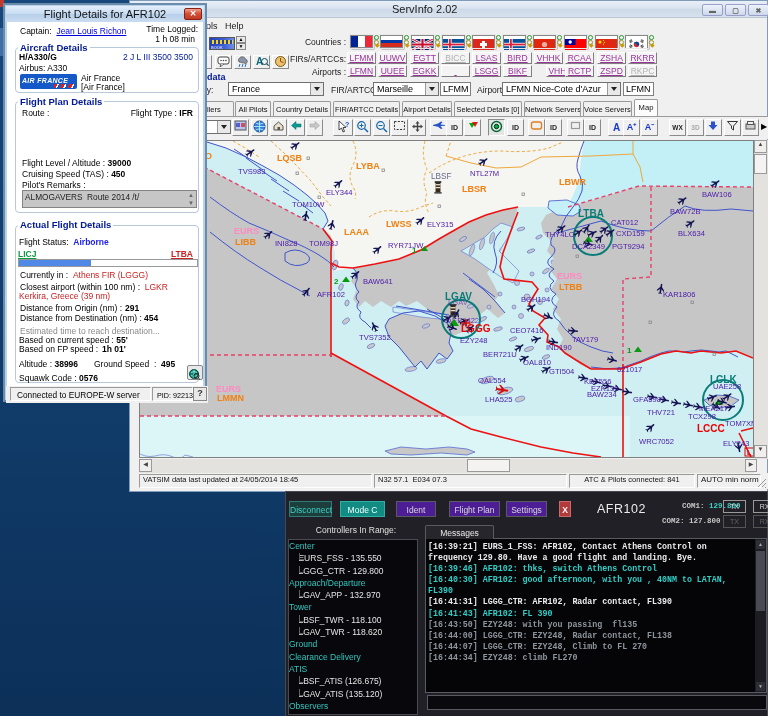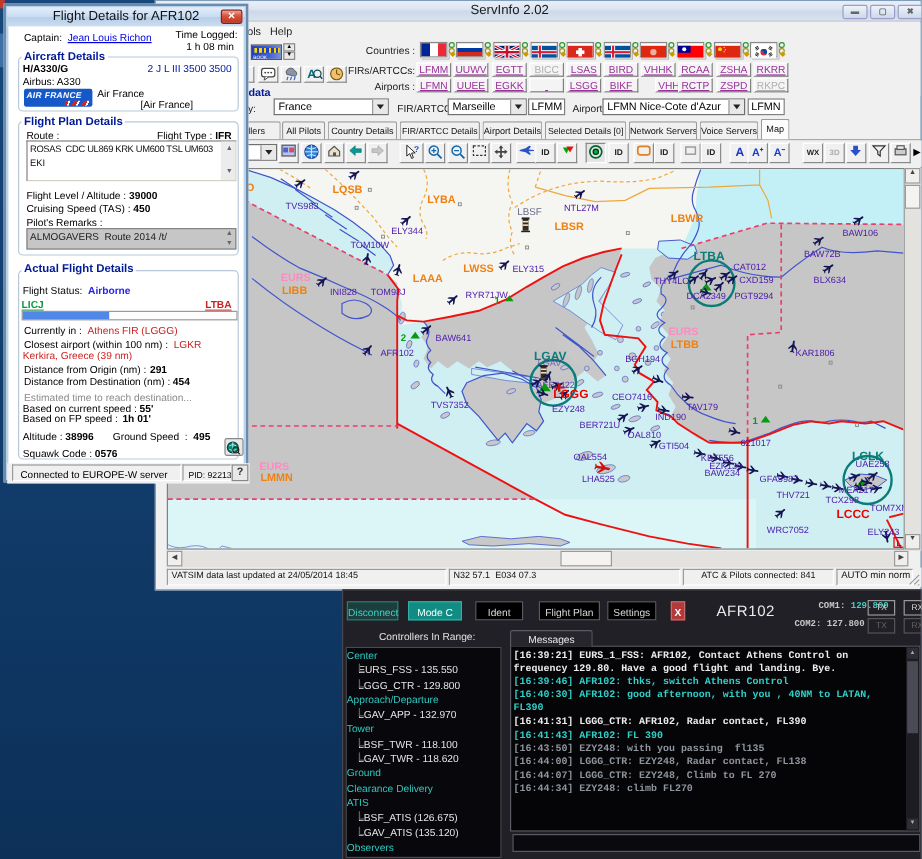--- a/index.html
+++ b/index.html
@@ -73,21 +73,21 @@
 .d { position:absolute; font-size:8.5px; color:#000; white-space:nowrap; }
 .grp { position:absolute; border:1px solid #b8c8d8; border-radius:4px; }
 .gt { position:absolute; font-size:9.5px; font-weight:bold; color:#001996; background:#fff; padding:0 2px; white-space:nowrap; }
 .navy { color:#001996; }
 .red2 { color:#cc2222; }
 .gray2 { color:#8a8a8a; }
 
 
 #client { position:absolute; left:285px; top:491px; width:483px; height:225px;
   background:#202026; border:1px solid #47474f; border-bottom:none; z-index:20; }
-.cbtn { position:absolute; top:9px; height:16px; background:#000000; border:1px solid #5a5a62;
+.cbtn { position:absolute; top:9px; height:16px; background:#4c1d95; border:1px solid #5a5a62;
   color:#d8d8d8; font-size:8.5px; text-align:center; padding-top:3px; }
 #cl-list { position:absolute; left:2px; top:47px; width:130px; height:176px;
   background:#08080c; border:1px solid #4a4a52; font-size:8.5px; color:#e4e4e4; line-height:12.3px; white-space:pre; overflow:hidden; }
 #cl-list .h { color:#2fc8c0; }
 #msgpane { position:absolute; left:139px; top:46px; width:342px; height:155px; border:1px solid #5a5a62; background:#050508; }
 #msgs { position:absolute; left:2px; top:2px; width:326px; height:149px; overflow:hidden;
   font-family:"Liberation Mono", monospace; font-size:8.3px; font-weight:bold; line-height:11.1px;
   color:#ececec; white-space:pre-wrap; }
 #msgs .t { color:#2fd0c8; } #msgs .g { color:#8f959d; }
 #msgsb { position:absolute; right:0; top:0; width:11px; height:153px; background:#1c1c22; }
@@ -699,32 +699,25 @@
   <div class="grp" style="left:10px;top:42px;width:184px;height:46px;"></div>
   <div class="gt" style="left:13px;top:37px;">Aircraft Details</div>
   <div class="d" style="left:14px;top:47px;font-weight:bold;">H/A330/G</div>
   <div class="d navy" style="right:12px;top:47px;">2 J L III 3500 3500</div>
   <div class="d" style="left:14px;top:58px;">Airbus: A330</div>
   <div class="abs" style="left:15px;top:69px;width:57px;height:15px;background:#1559c8;border-radius:2px;">
     <span style="position:absolute;left:2px;top:3px;font-size:7px;font-weight:bold;color:#fff;font-style:italic;letter-spacing:0.3px;">AIR FRANCE</span>
     <span style="position:absolute;right:1px;bottom:1px;width:22px;height:4px;background:repeating-linear-gradient(115deg,#e02020 0 3px,#fff 3px 4.5px,#1559c8 4.5px 7px);"></span>
   </div>
   <div class="d" style="left:76px;top:68px;">Air France</div>
-  <div class="d" style="left:76px;top:77px;margin-left:36px;">[Air France]</div>
+  <div class="d" style="left:76px;top:77px;">[Air France]</div>
   <div class="grp" style="left:10px;top:96px;width:184px;height:112px;"></div>
   <div class="gt" style="left:13px;top:91px;">Flight Plan Details</div>
   <div class="d" style="left:17px;top:103px;">Route :</div>
   <div class="d" style="right:12px;top:103px;">Flight Type : <b>IFR</b></div>
-  <div class="abs" style="left:17px;top:112px;width:175px;height:34px;background:#fff;border:1px solid #848484;border-right-color:#d4d0c8;border-bottom-color:#d4d0c8;font-size:7.8px;padding:1px 5px 1px 2px;line-height:11px;color:#111;">
-      <span style="white-space:nowrap;display:block;letter-spacing:-0.28px;">ROSAS&nbsp; CDC UL869 KRK UM600 TSL UM603</span>
-      <span style="display:block;">EKI</span>
-    <span class="abs" style="right:0;top:0;width:12px;height:32px;background:#ececec;"></span>
-    <span class="abs" style="right:2px;top:1px;font-size:6px;color:#666;">▲</span>
-    <span class="abs" style="right:2px;bottom:1px;font-size:6px;color:#666;">▼</span>
-  </div>
   <div class="d" style="left:17px;top:153px;">Flight Level / Altitude : <b>39000</b></div>
   <div class="d" style="left:17px;top:164px;">Cruising Speed (TAS) : <b>450</b></div>
   <div class="d" style="left:17px;top:175px;">Pilot's Remarks :</div>
   <div class="abs" style="left:17px;top:185px;width:175px;height:18px;background:#c6c6c6;border:1px solid #848484;font-size:8.3px;padding:1px 14px 1px 2px;color:#222;">ALMOGAVERS&nbsp; Route 2014 /t/
     <span class="abs" style="right:2px;top:1px;font-size:6px;color:#666;">▲</span>
     <span class="abs" style="right:2px;bottom:1px;font-size:6px;color:#666;">▼</span>
   </div>
   <div class="grp" style="left:10px;top:220px;width:184px;height:158px;"></div>
   <div class="gt" style="left:13px;top:214px;">Actual Flight Details</div>
   <div class="d" style="left:14px;top:232px;">Flight Status: &nbsp;<b style="color:#2222ee;">Airborne</b></div>

